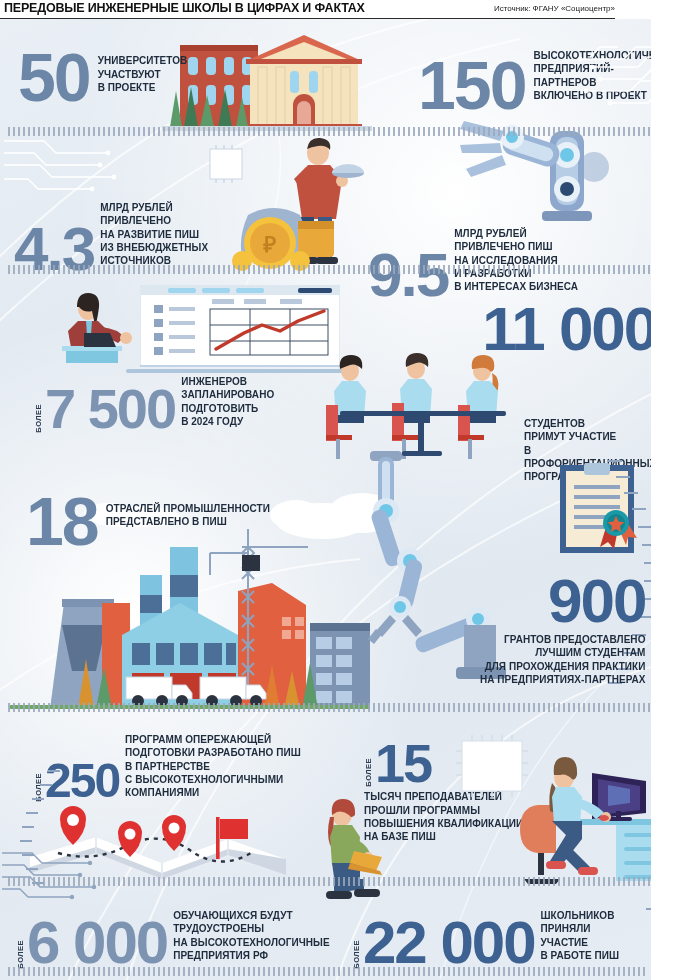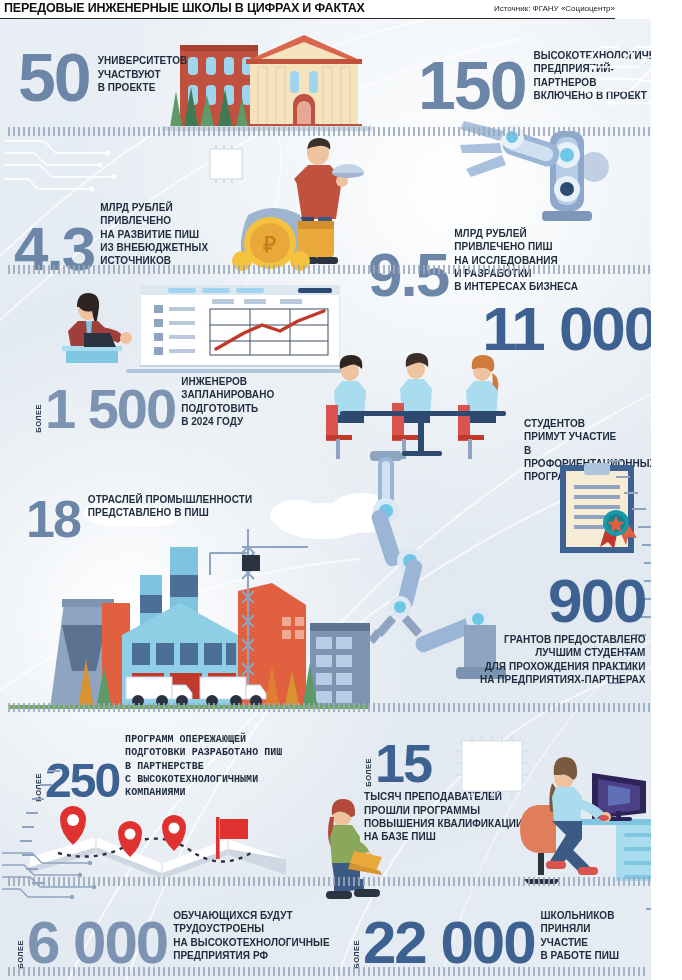--- a/index.html
+++ b/index.html
@@ -360,21 +360,21 @@
         <rect x="18" y="90" width="4" height="20" fill="#8ea4c0"></rect>
       </g>
 
       <rect x="22" y="62" width="166" height="5" rx="2" fill="#2f4a70"></rect>
       <rect x="100" y="66" width="6" height="38" fill="#2f4a70"></rect>
       <rect x="84" y="102" width="40" height="5" rx="2" fill="#2f4a70"></rect>
     </svg>
 
     <div class="stat" style="left:34px;top:356px;">
       <div class="more">БОЛЕЕ</div>
-      <div class="bignum mid" style="font-size:56px;">1 500</div>
+      <div class="bignum mid" style="font-size:56px;">7 500</div>
       <div class="caption" style="margin:0 0 4px 6px;">ИНЖЕНЕРОВ
 ЗАПЛАНИРОВАНО
 ПОДГОТОВИТЬ
 В 2024 ГОДУ</div>
     </div>
 
     <div class="stat" style="left:428px;top:284px;flex-direction:column;align-items:flex-end;">
       <div class="bignum dark" style="font-size:62px;">11 000</div>
       <div class="caption" style="margin:62px 0 0 96px;">СТУДЕНТОВ
 ПРИМУТ УЧАСТИЕ
@@ -390,21 +390,21 @@
         </g>
     </svg>
     <svg style="position:absolute;left:74px;top:478px" width="130" height="30">
       <g fill="#ffffff">
           <ellipse cx="60" cy="20" rx="46" ry="11"></ellipse>
           <ellipse cx="34" cy="16" rx="24" ry="10"></ellipse>
         </g>
     </svg>
 
     <div class="stat" style="left:26px;top:474px;">
-      <div class="bignum" style="font-size:52px;">18</div>
+      <div class="bignum" style="font-size:68px;">18</div>
       <div class="caption" style="margin:0 0 22px 8px;">ОТРАСЛЕЙ ПРОМЫШЛЕННОСТИ
 ПРЕДСТАВЛЕНО В ПИШ</div>
     </div>
 
     <svg style="position:absolute;left:10px;top:500px" width="360" height="190" viewBox="0 0 360 190">
 
       <path d="M40 190 L54 84 h48 L116 190z" fill="#8ea4c0"></path>
       <path d="M52 106 h44 l-10 46 h-24z" fill="#5c7291"></path>
       <rect x="52" y="80" width="52" height="8" fill="#7d93b2"></rect>
 
@@ -559,21 +559,21 @@
 ЛУЧШИМ СТУДЕНТАМ
 ДЛЯ ПРОХОЖДЕНИЯ ПРАКТИКИ
 НА ПРЕДПРИЯТИЯХ-ПАРТНЕРАХ</div>
     </div>
 
     <div class="ticks" style="left:8px;top:684px;width:666px;"></div>
 
     <div class="stat" style="left:34px;top:714px;">
       <div class="more">БОЛЕЕ</div>
       <div class="bignum dark" style="font-size:48px;">250</div>
-      <div class="caption" style="margin:0 12px 2px 6px;font-family:Liberation Mono, monospace;">ПРОГРАММ ОПЕРЕЖАЮЩЕЙ
+      <div class="caption" style="margin:0 12px 2px 6px;">ПРОГРАММ ОПЕРЕЖАЮЩЕЙ
 ПОДГОТОВКИ РАЗРАБОТАНО ПИШ
 В ПАРТНЕРСТВЕ
 С ВЫСОКОТЕХНОЛОГИЧНЫМИ
 КОМПАНИЯМИ</div>
     </div>
 
     <div class="stat" style="left:364px;top:722px;flex-direction:column;align-items:flex-start;">
       <div style="display:flex;align-items:flex-end;">
         <div class="more">БОЛЕЕ</div>
         <div class="bignum dark" style="font-size:54px;">15</div>

